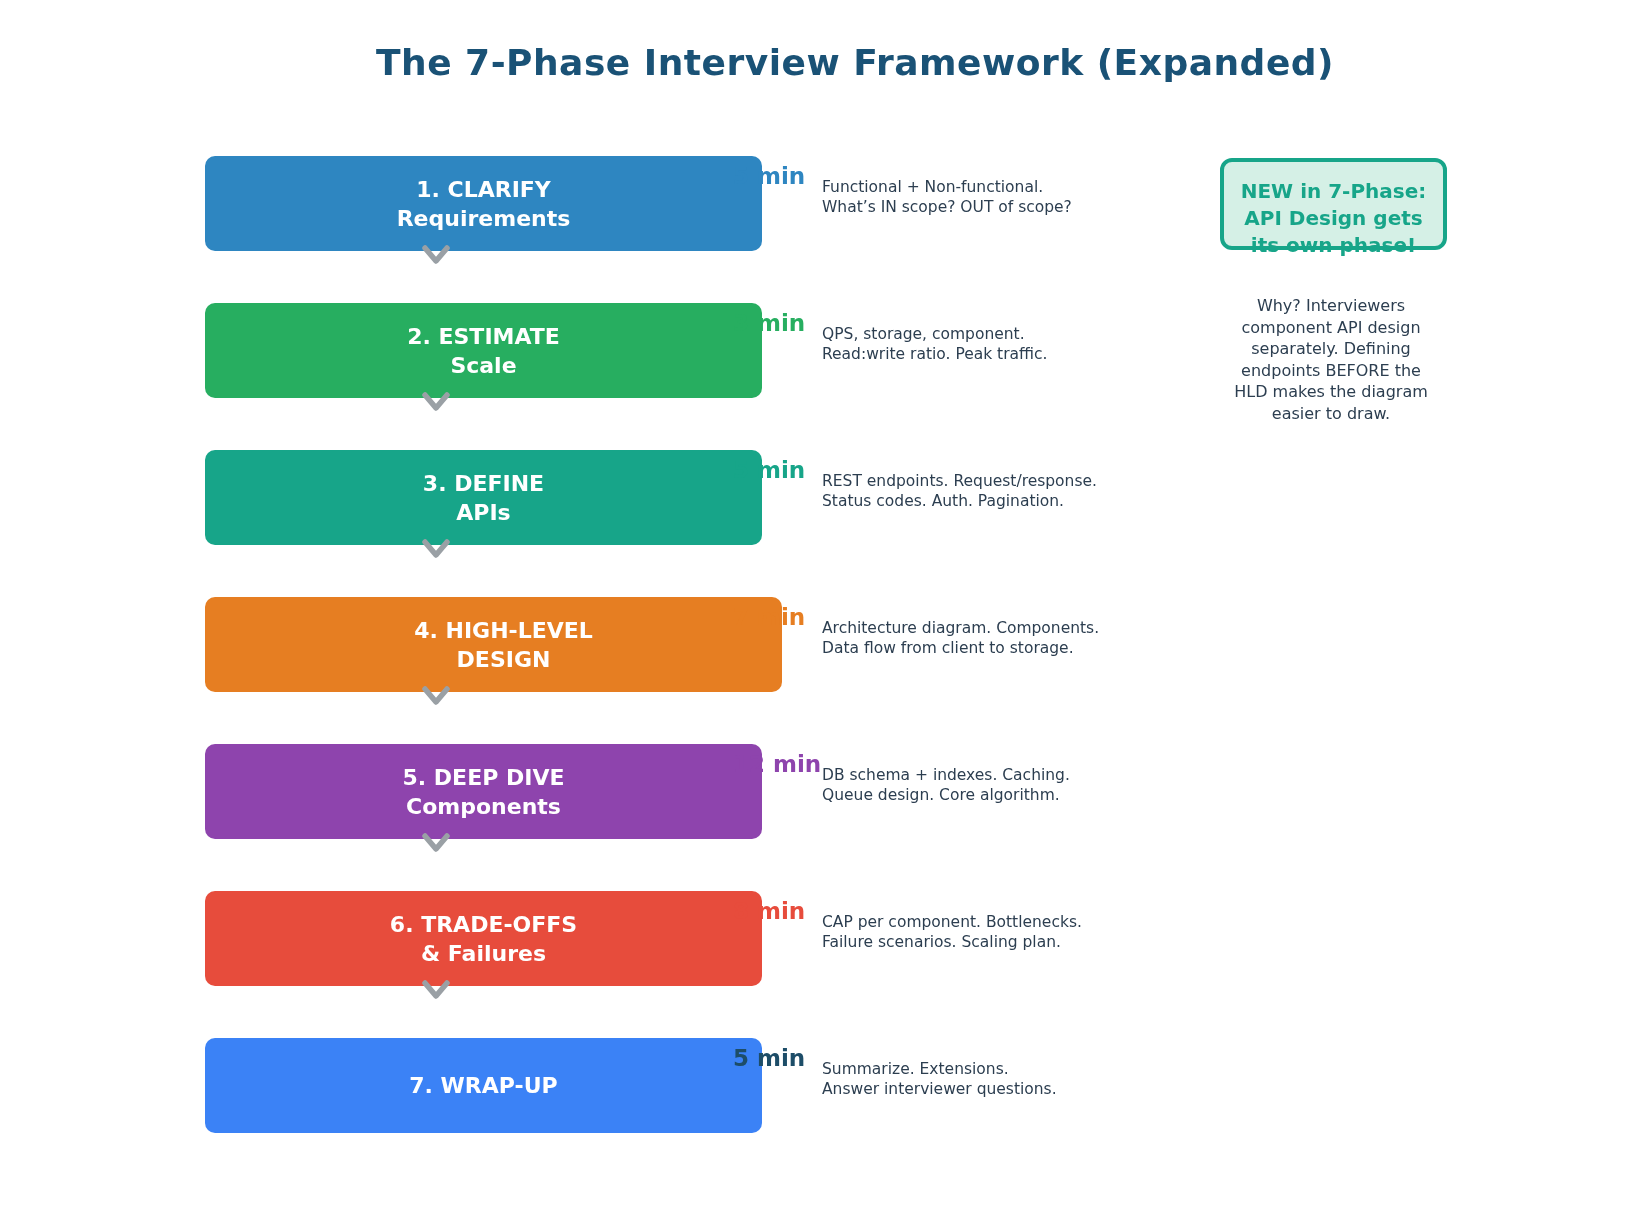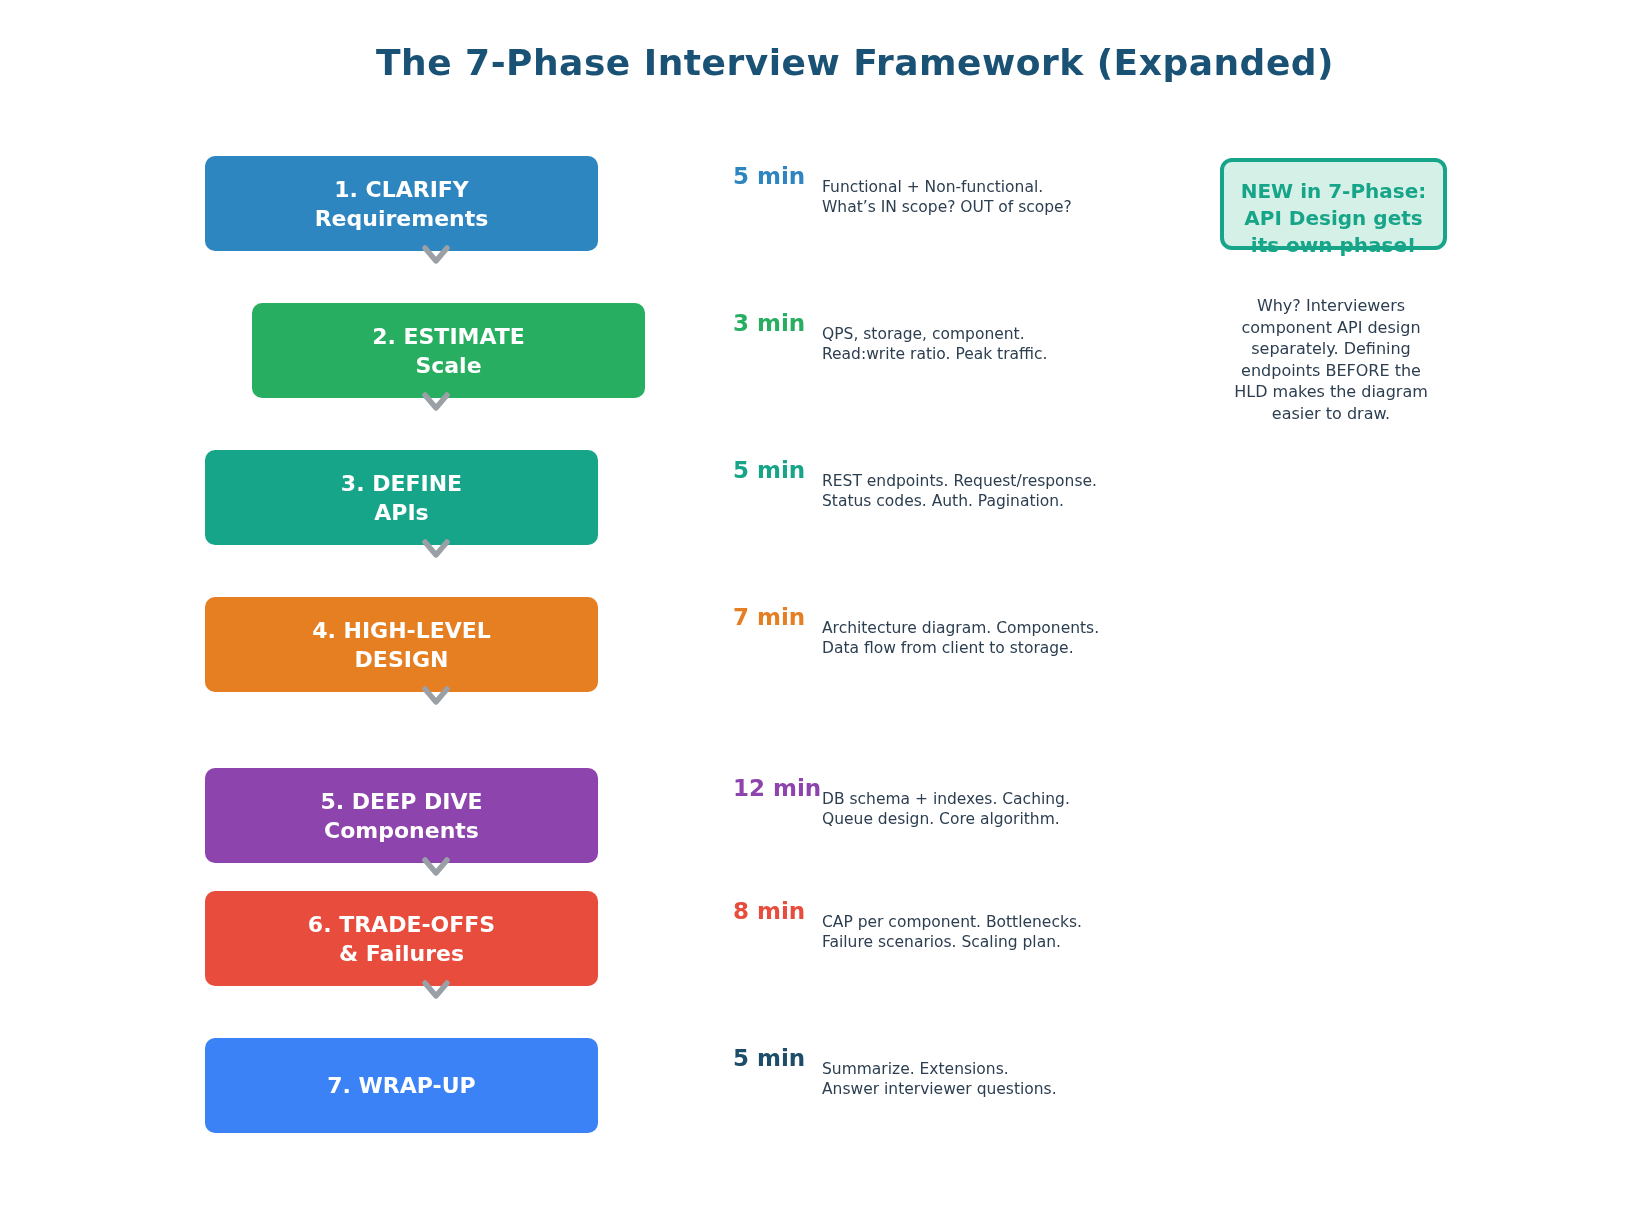--- a/index.html
+++ b/index.html
@@ -30,21 +30,21 @@
   .row {
     position: absolute;
     left: 0;
     width: 100%;
     height: 147px;
   }
   .phase-box {
     position: absolute;
     left: 205px;
     top: 0;
-    width: 393px;
+    width: 557px;
     height: 95px;
     border-radius: 10px;
     display: flex;
     align-items: center;
     justify-content: center;
     text-align: center;
   }
   .phase-label {
     color: #ffffff;
     font-size: 22px;
@@ -121,21 +121,21 @@
     </div>
     <svg class="chevron" width="30" height="26" viewBox="0 0 30 26">
       <polyline points="4,4 15,17 26,4" fill="none" stroke="#9AA0A5" stroke-width="5.5" stroke-linecap="round" stroke-linejoin="round"></polyline>
     </svg>
     <div class="phase-time" style="color: rgb(46, 134, 193);">5 min</div>
     <div class="phase-desc">Functional + Non-functional.
 What’s IN scope? OUT of scope?</div>
   </div>
 
   <div class="row" style="top:303px">
-    <div class="phase-box" style="background-color: rgb(39, 174, 96); margin-left: 47px;">
+    <div class="phase-box" style="background-color: rgb(39, 174, 96);">
       <div class="phase-label">2. ESTIMATE
 Scale</div>
     </div>
     <svg class="chevron" width="30" height="26" viewBox="0 0 30 26">
       <polyline points="4,4 15,17 26,4" fill="none" stroke="#9AA0A5" stroke-width="5.5" stroke-linecap="round" stroke-linejoin="round"></polyline>
     </svg>
     <div class="phase-time" style="color: rgb(39, 174, 96);">3 min</div>
     <div class="phase-desc">QPS, storage, component.
 Read:write ratio. Peak traffic.</div>
   </div>
@@ -147,33 +147,33 @@
     </div>
     <svg class="chevron" width="30" height="26" viewBox="0 0 30 26">
       <polyline points="4,4 15,17 26,4" fill="none" stroke="#9AA0A5" stroke-width="5.5" stroke-linecap="round" stroke-linejoin="round"></polyline>
     </svg>
     <div class="phase-time" style="color: rgb(23, 165, 137);">5 min</div>
     <div class="phase-desc">REST endpoints. Request/response.
 Status codes. Auth. Pagination.</div>
   </div>
 
   <div class="row" style="top:597px">
-    <div class="phase-box" style="background-color: rgb(230, 126, 34);">
+    <div class="phase-box" style="background-color: rgb(230, 126, 34); padding-left: 20px;">
       <div class="phase-label">4. HIGH-LEVEL
 DESIGN</div>
     </div>
     <svg class="chevron" width="30" height="26" viewBox="0 0 30 26">
       <polyline points="4,4 15,17 26,4" fill="none" stroke="#9AA0A5" stroke-width="5.5" stroke-linecap="round" stroke-linejoin="round"></polyline>
     </svg>
     <div class="phase-time" style="color: rgb(230, 126, 34);">7 min</div>
     <div class="phase-desc">Architecture diagram. Components.
 Data flow from client to storage.</div>
   </div>
 
-  <div class="row" style="top:768px">
+  <div class="row" style="top:744px">
     <div class="phase-box" style="background-color: rgb(142, 68, 173);">
       <div class="phase-label">5. DEEP DIVE
 Components</div>
     </div>
     <svg class="chevron" width="30" height="26" viewBox="0 0 30 26">
       <polyline points="4,4 15,17 26,4" fill="none" stroke="#9AA0A5" stroke-width="5.5" stroke-linecap="round" stroke-linejoin="round"></polyline>
     </svg>
     <div class="phase-time" style="color: rgb(142, 68, 173);">12 min</div>
     <div class="phase-desc">DB schema + indexes. Caching.
 Queue design. Core algorithm.</div>

